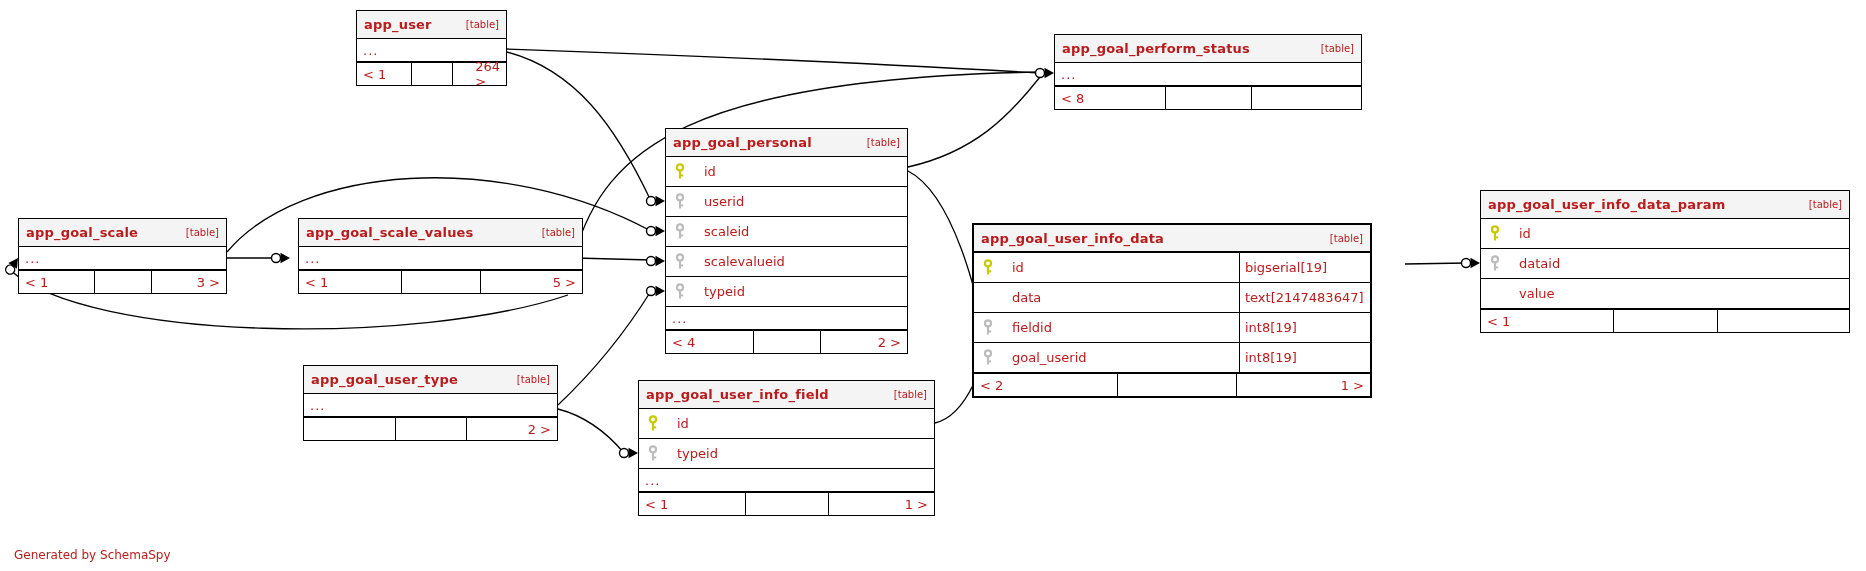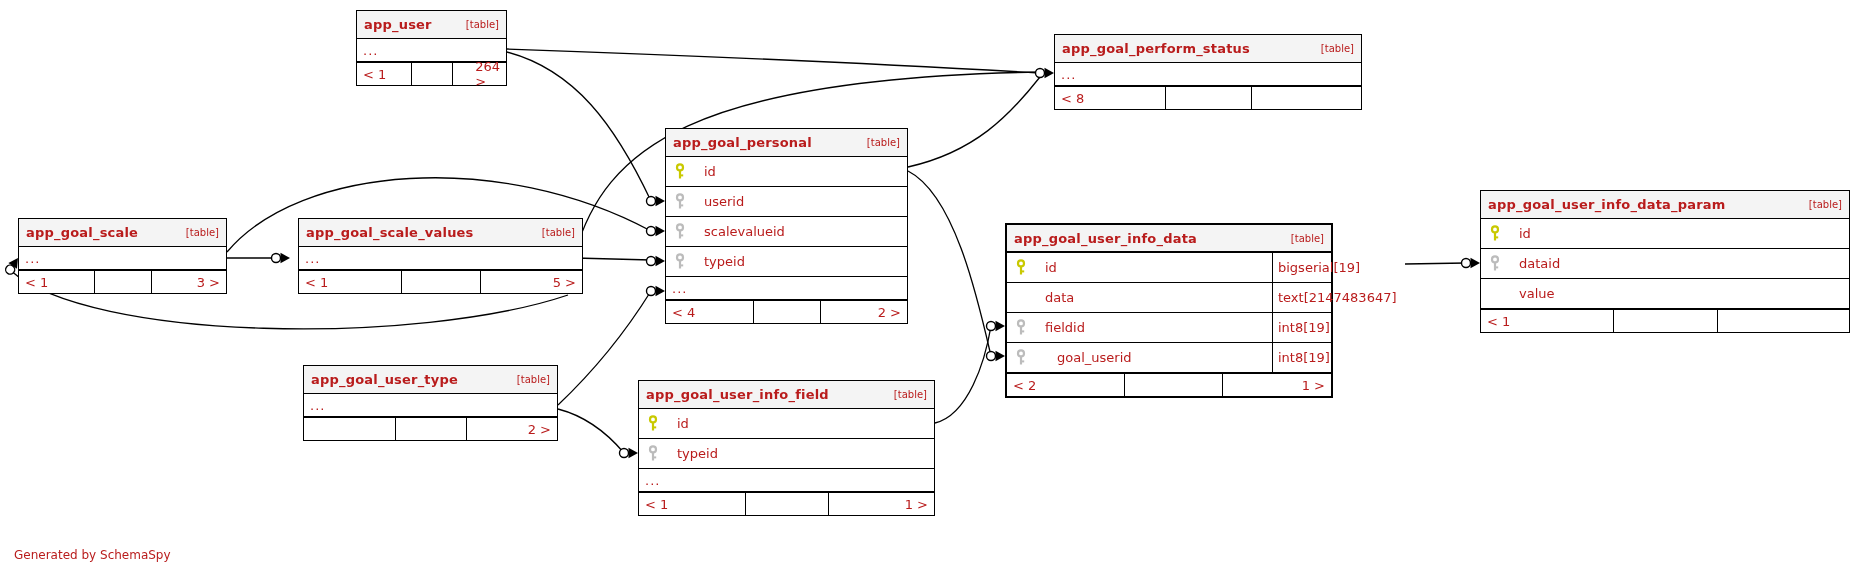--- a/index.html
+++ b/index.html
@@ -161,20 +161,30 @@
           <span class="cname">userid</span>
         </div>
         <div class="row" style="height: 30px;">
           <span class="keyic">
             <svg width="12" height="17" viewBox="0 0 12 17">
               <circle cx="6" cy="4.4" r="3" fill="none" stroke="#bcbcbc" stroke-width="2.2"></circle>
               <line x1="6" y1="7.6" x2="6" y2="15.5" stroke="#bcbcbc" stroke-width="2.2"></line>
               <line x1="6" y1="12.4" x2="9.2" y2="12.4" stroke="#bcbcbc" stroke-width="2"></line>
             </svg>
           </span>
+          <span class="cname">scaleid</span>
+        </div>
+        <div class="row" style="height: 30px;">
+          <span class="keyic">
+            <svg width="12" height="17" viewBox="0 0 12 17">
+              <circle cx="6" cy="4.4" r="3" fill="none" stroke="#bcbcbc" stroke-width="2.2"></circle>
+              <line x1="6" y1="7.6" x2="6" y2="15.5" stroke="#bcbcbc" stroke-width="2.2"></line>
+              <line x1="6" y1="12.4" x2="9.2" y2="12.4" stroke="#bcbcbc" stroke-width="2"></line>
+            </svg>
+          </span>
           <span class="cname">scalevalueid</span>
         </div>
         <div class="row" style="height: 30px;">
           <span class="keyic">
             <svg width="12" height="17" viewBox="0 0 12 17">
               <circle cx="6" cy="4.4" r="3" fill="none" stroke="#bcbcbc" stroke-width="2.2"></circle>
               <line x1="6" y1="7.6" x2="6" y2="15.5" stroke="#bcbcbc" stroke-width="2.2"></line>
               <line x1="6" y1="12.4" x2="9.2" y2="12.4" stroke="#bcbcbc" stroke-width="2"></line>
             </svg>
           </span>
@@ -210,21 +220,21 @@
         </div>
         <div class="row ell">
           <span>...</span>
         </div>
         <div class="stats">
           <div class="cell c1" style="width: 36%;">&lt; 1</div>
           <div class="cell c2" style="width: 28%;"></div>
           <div class="cell c3" style="width: 36%;">5 &gt;</div>
         </div>
       </div>
-      <div class="tbl emph" style="left: 1005px; top: 223px; width: 328px;">
+      <div class="tbl emph" style="left: 972px; top: 223px; width: 400px;">
         <div class="hdr">
           <span class="nm">app_goal_user_info_data</span>
           <span class="tag">[table]</span>
         </div>
         <div class="row" style="height: 30px;">
           <span class="keyic">
             <svg width="12" height="17" viewBox="0 0 12 17">
               <circle cx="6" cy="4.4" r="3" fill="none" stroke="#c9c900" stroke-width="2.2"></circle>
               <line x1="6" y1="7.6" x2="6" y2="15.5" stroke="#c9c900" stroke-width="2.2"></line>
               <line x1="6" y1="12.4" x2="9.2" y2="12.4" stroke="#c9c900" stroke-width="2"></line>
@@ -241,21 +251,21 @@
           <span class="keyic">
             <svg width="12" height="17" viewBox="0 0 12 17">
               <circle cx="6" cy="4.4" r="3" fill="none" stroke="#bcbcbc" stroke-width="2.2"></circle>
               <line x1="6" y1="7.6" x2="6" y2="15.5" stroke="#bcbcbc" stroke-width="2.2"></line>
               <line x1="6" y1="12.4" x2="9.2" y2="12.4" stroke="#bcbcbc" stroke-width="2"></line>
             </svg>
           </span>
           <span class="cname">fieldid</span>
           <span class="ctype" style="left: 265px; right: 0px;">int8[19]</span>
         </div>
-        <div class="row" style="height: 30px; gap: 12px;">
+        <div class="row" style="height: 30px;">
           <span class="keyic">
             <svg width="12" height="17" viewBox="0 0 12 17">
               <circle cx="6" cy="4.4" r="3" fill="none" stroke="#bcbcbc" stroke-width="2.2"></circle>
               <line x1="6" y1="7.6" x2="6" y2="15.5" stroke="#bcbcbc" stroke-width="2.2"></line>
               <line x1="6" y1="12.4" x2="9.2" y2="12.4" stroke="#bcbcbc" stroke-width="2"></line>
             </svg>
           </span>
           <span class="cname">goal_userid</span>
           <span class="ctype" style="left: 265px; right: 0px;">int8[19]</span>
         </div>

